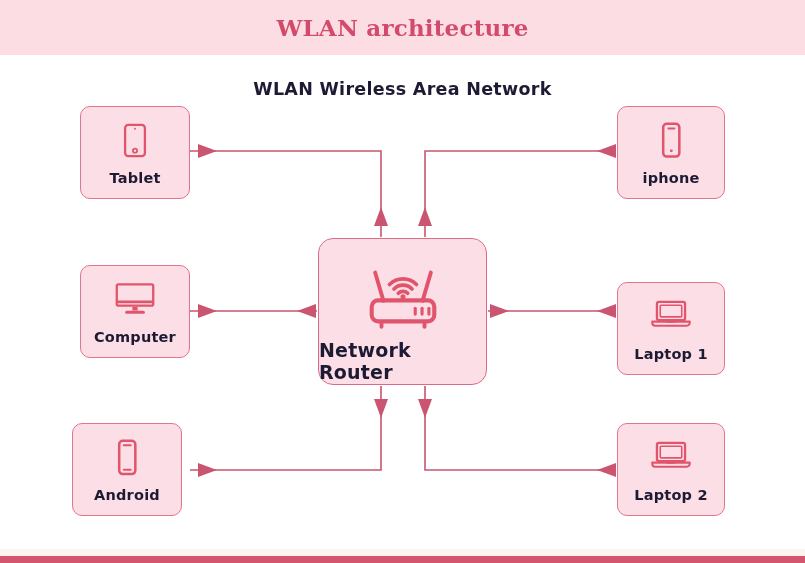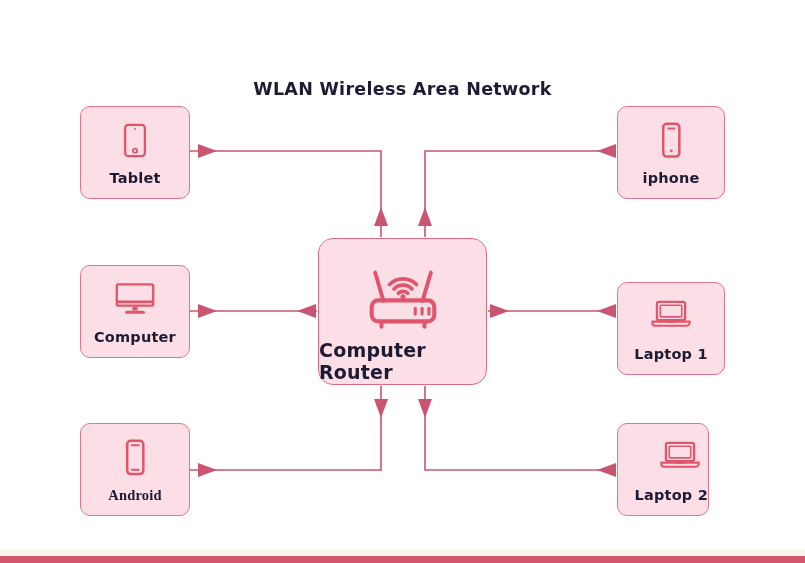--- a/index.html
+++ b/index.html
@@ -33,20 +33,23 @@
   .stk{stroke:var(--icon-stroke);fill:none;stroke-linecap:round;stroke-linejoin:round;}
   .fil{fill:var(--icon-stroke);stroke:none;}
   .footer-strip{position:absolute;left:0;top:549px;width:805px;height:7px;background:var(--footer-strip);}
   .footer-bar{position:absolute;left:0;top:556px;width:805px;height:7px;background:var(--footer-bar);}
 </style>
 </head>
 <body>
 
 <div class="stage">
 
+  <header class="banner">
+    <h1 class="title">WLAN architecture</h1>
+  </header>
 
   <h2 class="subtitle">WLAN Wireless Area Network</h2>
 
   <svg class="connectors" viewBox="0 0 805 563" aria-hidden="true">
     <g>
       <path d="M190 151 H381 V237"></path>
       <polygon points="198,144 198,158 217,151"></polygon>
       <polygon points="374,226 388,226 381,207"></polygon>
     </g>
     <g>
@@ -115,32 +118,32 @@
       <svg width="56" height="50" viewBox="0 0 52 48">
         <rect x="12.5" y="8.5" width="27" height="17.5" rx="2" class="stk" stroke-width="2.2"></rect>
         <rect x="15.7" y="11.7" width="20.6" height="11.2" rx="0.8" class="stk" stroke-width="1.5"></rect>
         <path d="M8 27.5 H44 V28.6 A2.8 2.8 0 0 1 41.2 31.4 H10.8 A2.8 2.8 0 0 1 8 28.6 Z" class="stk" stroke-width="2"></path>
         <path d="M22.5 27.8 H29.5" class="stk" stroke-width="1.6"></path>
       </svg>
     </span>
     <span class="device-label">Laptop 1</span>
   </div>
 
-  <div class="device-box" style="left:80px;top:423px;font-family:Liberation Serif, serif;">
+  <div class="device-box" style="left:72px;top:423px;">
     <span class="device-icon">
       <svg width="50" height="50" viewBox="0 0 48 48">
         <rect x="16.5" y="6.5" width="15.5" height="32" rx="3.4" class="stk" stroke-width="2.4"></rect>
         <path d="M21 10.8 H27.5" class="stk" stroke-width="2"></path>
         <path d="M21 34.3 H27.5" class="stk" stroke-width="2"></path>
       </svg>
     </span>
     <span class="device-label">Android</span>
   </div>
 
-  <div class="device-box" style="left:617px;top:423px;width:92px;align-items:flex-end;">
+  <div class="device-box" style="left:617px;top:423px;width:108px;">
     <span class="device-icon">
       <svg width="56" height="50" viewBox="0 0 52 48">
         <rect x="12.5" y="8.5" width="27" height="17.5" rx="2" class="stk" stroke-width="2.2"></rect>
         <rect x="15.7" y="11.7" width="20.6" height="11.2" rx="0.8" class="stk" stroke-width="1.5"></rect>
         <path d="M8 27.5 H44 V28.6 A2.8 2.8 0 0 1 41.2 31.4 H10.8 A2.8 2.8 0 0 1 8 28.6 Z" class="stk" stroke-width="2"></path>
         <path d="M22.5 27.8 H29.5" class="stk" stroke-width="1.6"></path>
       </svg>
     </span>
     <span class="device-label">Laptop 2</span>
   </div>
@@ -155,19 +158,19 @@
         <path d="M40.2 38.2 A6.8 6.8 0 0 1 49.8 38.2" class="stk" stroke-width="3.8"></path>
         <circle cx="45" cy="41.8" r="2.6" class="fil"></circle>
         <rect x="13" y="45.5" width="64" height="21.5" rx="6.5" class="stk" stroke-width="4.2"></rect>
         <path d="M57.5 53.5 V59.5" class="stk" stroke-width="3.2"></path>
         <path d="M64.5 53.5 V59.5" class="stk" stroke-width="3.2"></path>
         <path d="M71.5 53.5 V59.5" class="stk" stroke-width="3.2"></path>
         <path d="M23 67.5 V72.5" class="stk" stroke-width="4"></path>
         <path d="M67 67.5 V72.5" class="stk" stroke-width="4"></path>
       </svg>
     </span>
-    <span class="router-label">Computer Router</span>
+    <span class="router-label">Network Router</span>
   </div>
 
   <div class="footer-strip"></div>
   <div class="footer-bar"></div>
 
 </div>
 
 </body></html>

